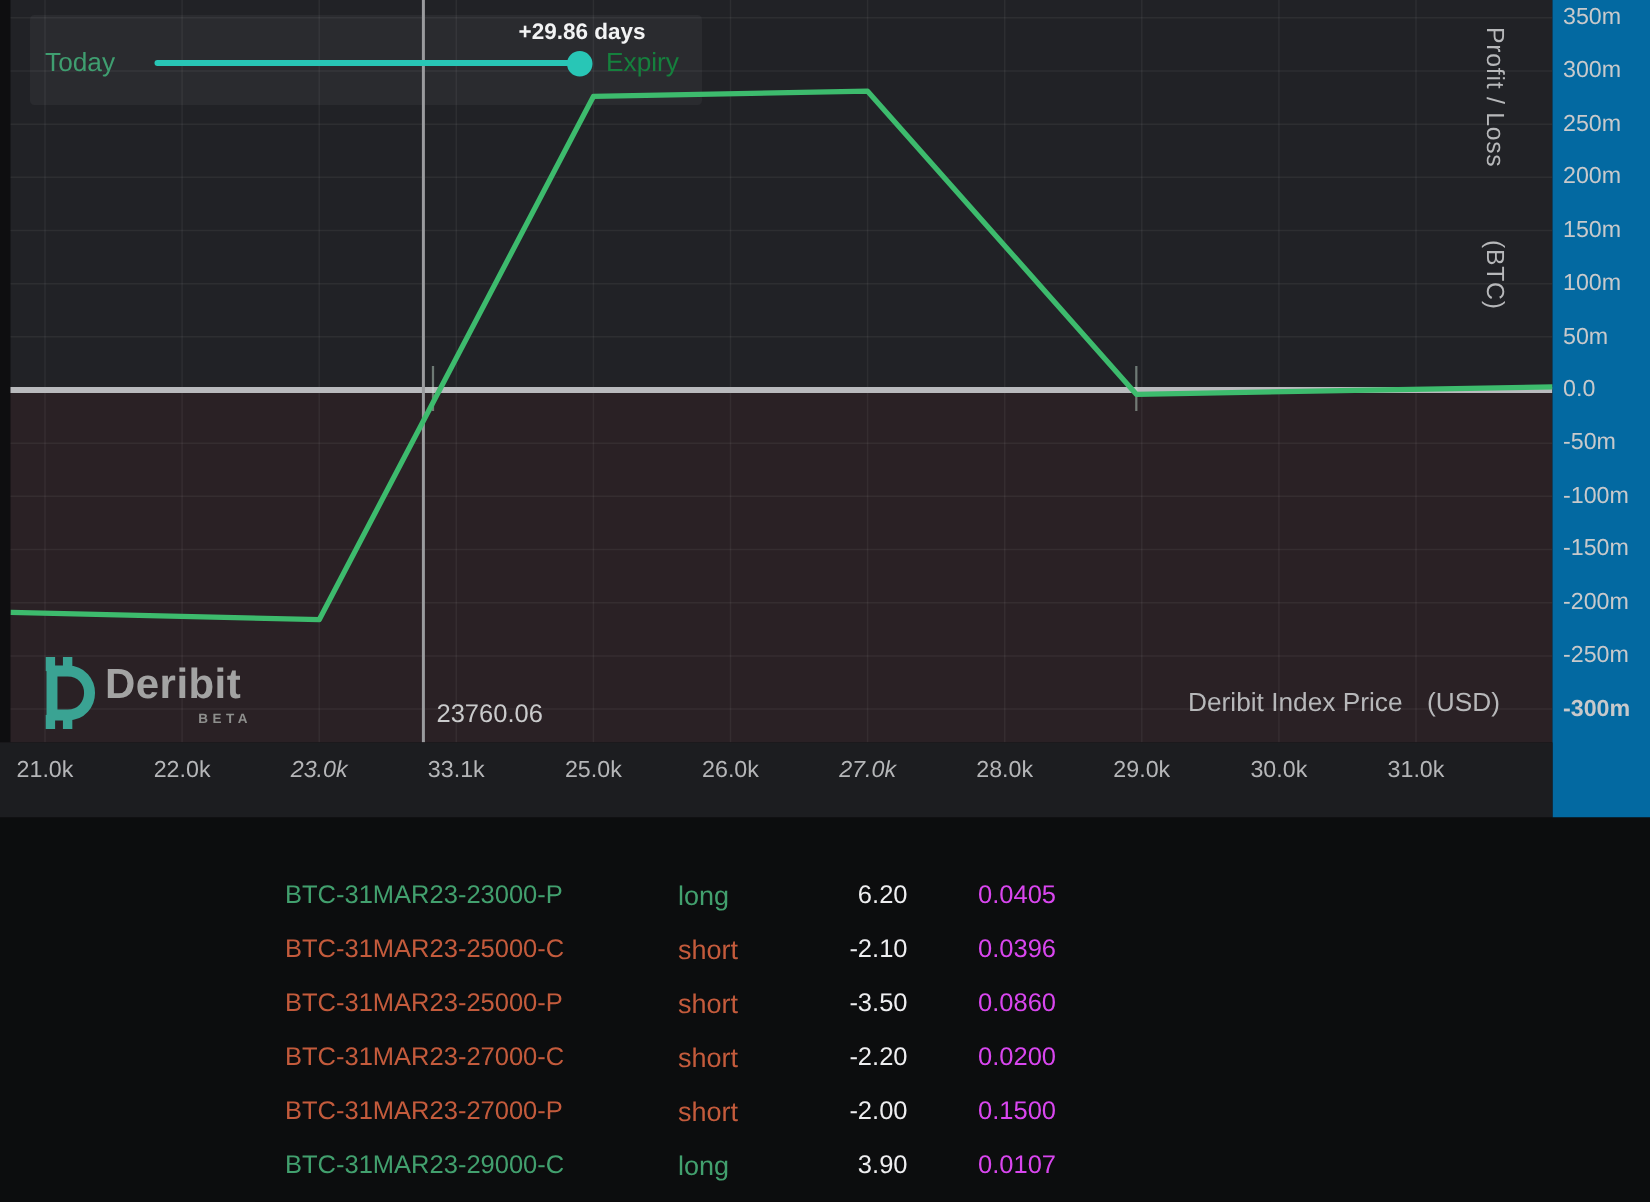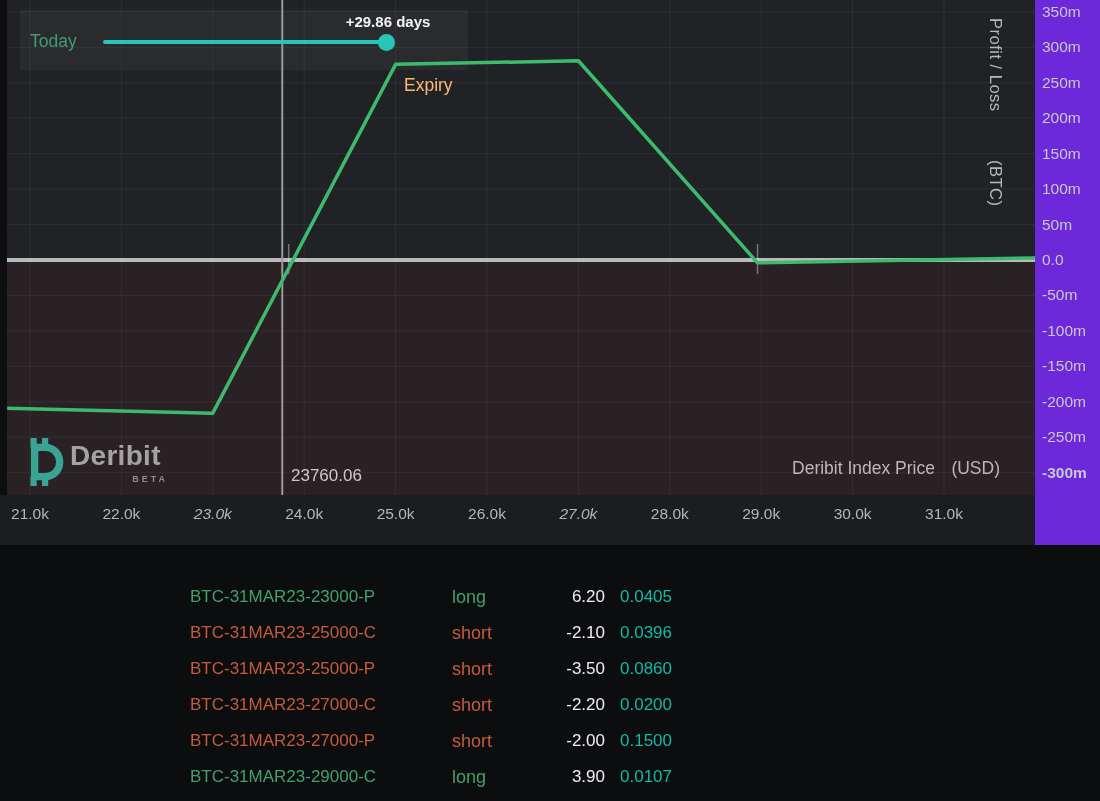--- a/index.html
+++ b/index.html
@@ -6,47 +6,47 @@
   #app{position:relative;width:1100px;height:801px;background:#0c0d0e;overflow:hidden;
        font-family:"Liberation Sans",sans-serif;-webkit-font-smoothing:antialiased;}
   
   #chart{position:absolute;left:0;top:0;width:1035px;height:495px;}
   #bg-pos{position:absolute;left:0;top:0;width:1035px;height:260px;background:#212226;}
   #bg-neg{position:absolute;left:0;top:260px;width:1035px;height:235px;background:#2a2125;}
   #left-edge{position:absolute;left:0;top:0;width:7px;height:495px;background:#0e0e10;}
   #slider-panel{position:absolute;left:20px;top:10px;width:448px;height:60px;background:rgba(255,255,255,0.045);border-radius:3px;}
   #chart-svg{position:absolute;left:0;top:0;}
   
-  #ystrip{position:absolute;left:1035px;top:0;width:65px;height:545px;background:#6d28d9;}
+  #ystrip{position:absolute;left:1035px;top:0;width:65px;height:545px;background:#0369a1;}
   #xstrip{position:absolute;left:0;top:495px;width:1035px;height:50px;background:#1c1d20;}
   .ytick{position:absolute;left:7px;width:55px;height:18px;font-size:15.5px;color:#c8c9cb;}
   .xtick{position:absolute;top:10px;width:70px;height:20px;text-align:center;font-size:15.5px;color:#b5b6b8;}
   
   #today-label{position:absolute;left:30px;top:31px;font-size:17.5px;color:#3f9e70;}
-  #expiry-label{position:absolute;left:404px;top:31px;font-size:17.5px;color:#fdba74;margin-top:44px;}
+  #expiry-label{position:absolute;left:404px;top:31px;font-size:17.5px;color:#15803d;}
   #slider-track{position:absolute;left:103px;top:40px;width:284px;height:4px;border-radius:3px;background:#28c6b6;}
   #slider-handle{position:absolute;left:378px;top:34px;width:17px;height:17px;border-radius:50%;background:#28c6b6;}
   #slider-value{position:absolute;left:318px;top:13px;width:140px;text-align:center;font-size:15px;font-weight:600;color:#f2f3f4;}
   
   #price-label{position:absolute;left:291px;top:466px;font-size:17px;color:#cacbcc;}
   .ytitle{position:absolute;left:986px;writing-mode:vertical-rl;font-size:16.5px;color:#b7b8ba;letter-spacing:0.5px;}
   #ytitle-main{top:18px;} #ytitle-unit{top:160px;}
   .xtitle{position:absolute;top:458px;font-size:17.5px;color:#b7b8ba;text-align:right;}
   #xtitle-main{left:700px;width:235px;} #xtitle-unit{left:940px;width:60px;}
   
   #logo{position:absolute;left:22px;top:438px;width:150px;height:52px;}
   #logo-text{position:absolute;left:48px;top:2px;font-size:28px;font-weight:bold;color:#a3a3a3;letter-spacing:0.3px;}
   #logo-beta{position:absolute;left:48px;top:36px;width:98px;text-align:right;font-size:9px;font-weight:bold;letter-spacing:3px;color:#8e8f8d;}
   
   #table{position:absolute;left:0;top:545px;width:1100px;height:256px;background:#0c0d0e;}
   .trow{position:absolute;left:0;width:1100px;height:36px;font-size:17px;line-height:36px;}
   .c-inst{position:absolute;left:190px;width:245px;}
   .c-side{position:absolute;left:452px;width:90px;font-size:18px;}
   .c-size{position:absolute;left:500px;width:105px;text-align:right;color:#eeeef0;}
-  .c-avg{position:absolute;left:620px;width:116px;text-align:left;color:#14b8a6;}
+  .c-avg{position:absolute;left:620px;width:116px;text-align:center;color:#d946ef;}
   .long{color:#42a06e;} .short{color:#c45b3c;}
 </style>
 </head>
 <body>
 
 <div id="app">
 
   <div id="chart">
     <div id="bg-pos"></div>
     <div id="bg-neg"></div>
@@ -120,21 +120,21 @@
       <div class="ytick" style="top: 321.9px;">-100m</div>
       <div class="ytick" style="top: 357.35px;">-150m</div>
       <div class="ytick" style="top: 392.8px;">-200m</div>
       <div class="ytick" style="top: 428.25px;">-250m</div>
       <div class="ytick" style="top: 464px; font-weight: bold;">-300m</div>
     </div>
   <div id="xstrip">
       <div class="xtick" style="left: -5px;">21.0k</div>
       <div class="xtick" style="left: 86.4px;">22.0k</div>
       <div class="xtick" style="left: 177.8px; font-style: italic;">23.0k</div>
-      <div class="xtick" style="left: 269.2px;">24.0k</div>
+      <div class="xtick" style="left: 269.2px;">33.1k</div>
       <div class="xtick" style="left: 360.6px;">25.0k</div>
       <div class="xtick" style="left: 452px;">26.0k</div>
       <div class="xtick" style="left: 543.4px; font-style: italic;">27.0k</div>
       <div class="xtick" style="left: 634.8px;">28.0k</div>
       <div class="xtick" style="left: 726.2px;">29.0k</div>
       <div class="xtick" style="left: 817.6px;">30.0k</div>
       <div class="xtick" style="left: 909px;">31.0k</div>
     </div>
   <div id="ytitle-main" class="ytitle">Profit / Loss</div>
   <div id="ytitle-unit" class="ytitle">(BTC)</div>

